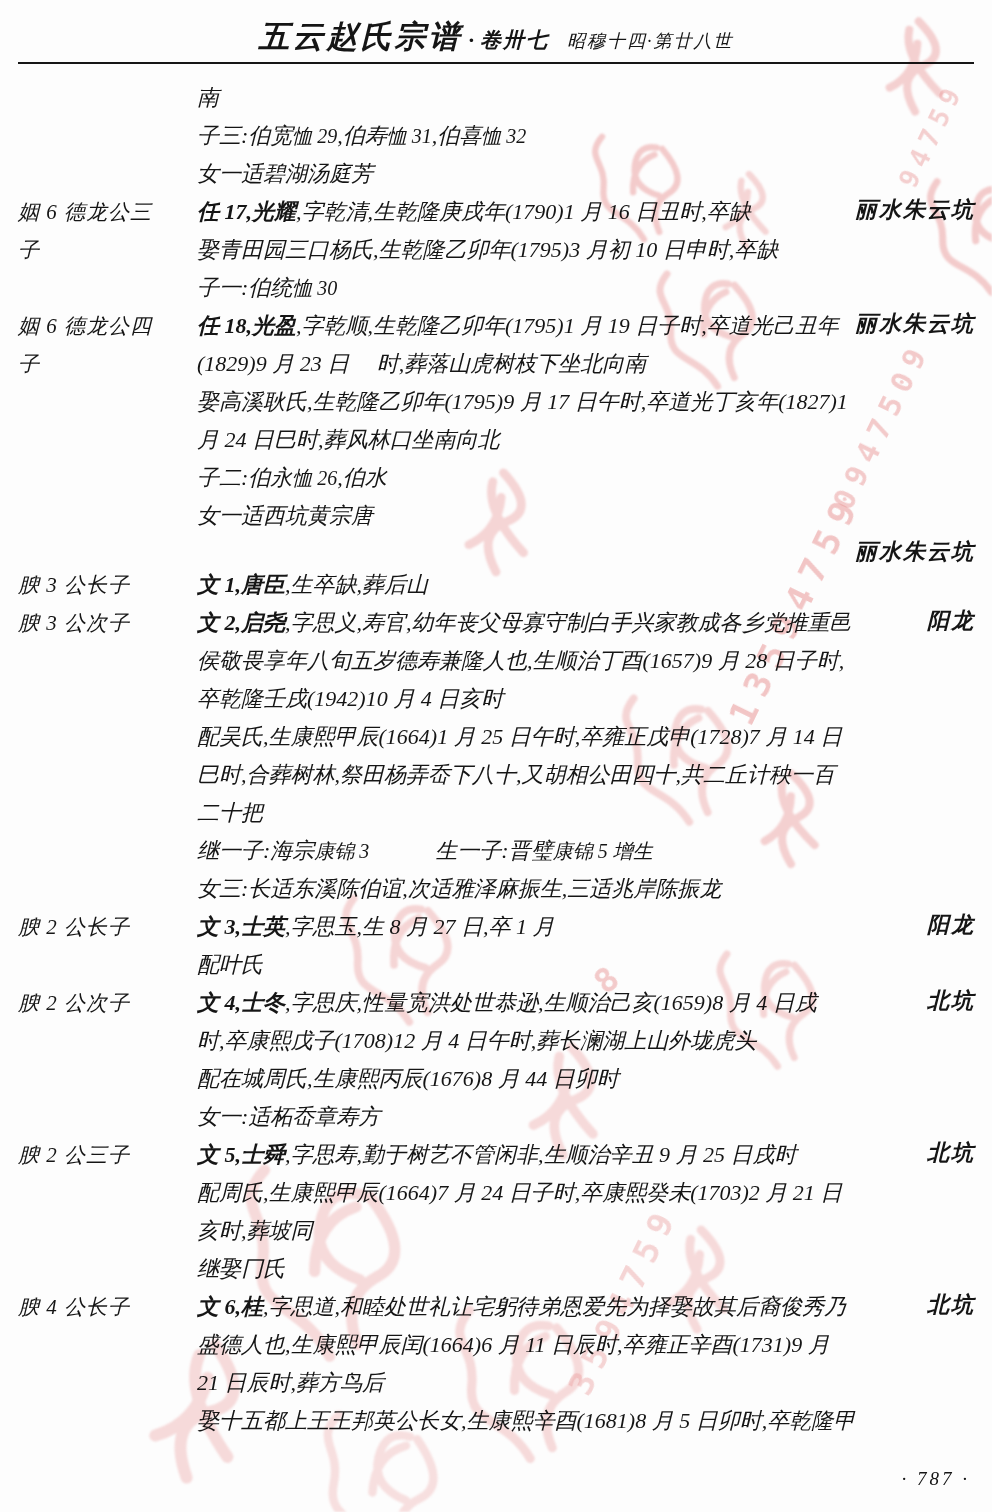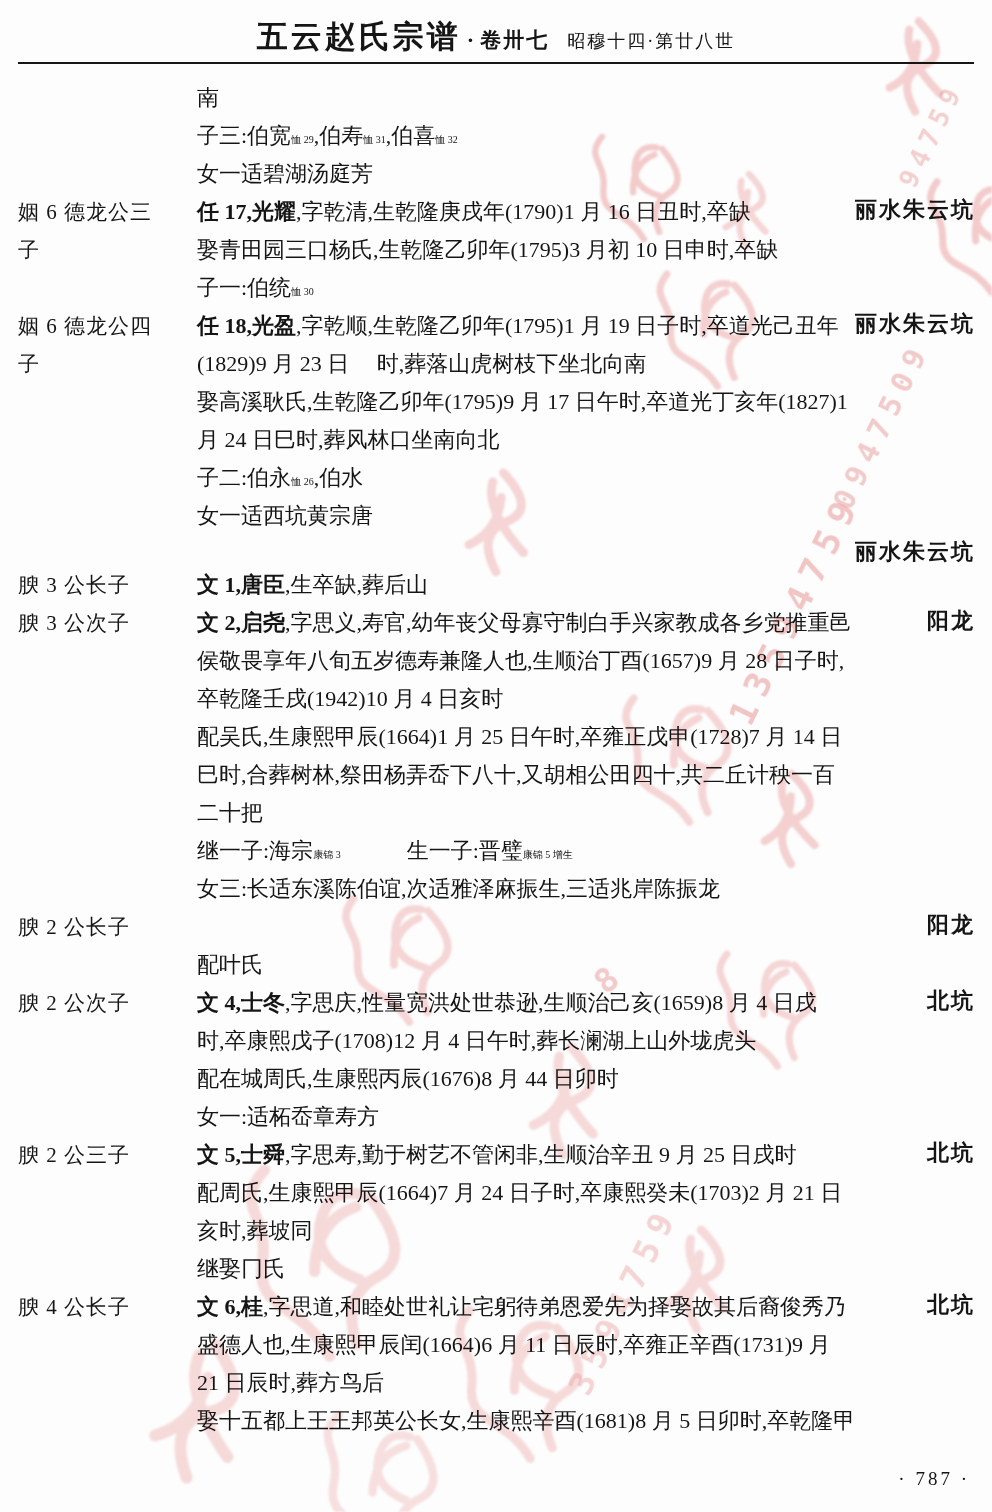--- a/index.html
+++ b/index.html
@@ -18,29 +18,29 @@
   .rule{position:absolute;top:62px;left:18px;right:18px;height:2px;background:#161616;}
   
   .content{position:absolute;top:79px;left:0;right:0;}
   .line{position:relative;height:38px;line-height:38px;font-size:22px;
         padding-left:197px;padding-right:17px;box-sizing:border-box;white-space:nowrap;}
   .line .m{position:absolute;left:18px;top:0;font-size:21px;letter-spacing:1px;text-align:center;}
   .line .r{position:absolute;right:17px;top:0;font-weight:bold;letter-spacing:2px;margin-top:36px;}
   .spacer{height:31px;}
   .n{font-weight:normal;}
   .b{font-weight:bold;margin-top:20px;}
-  .s{font-size:10px;margin-top:27px;}
+  .s{font-size:20px;margin-top:27px;}
   
   .pageno{position:absolute;right:22px;bottom:22px;font-size:19px;letter-spacing:3px;}
   
   .wm{position:absolute;inset:0;pointer-events:none;z-index:3;mix-blend-mode:multiply;}
   .wm span{position:absolute;font-weight:bold;filter:blur(0.7px);
            font-family:"DejaVu Sans Mono",monospace;}
   .wm-svg{position:absolute;inset:0;width:100%;height:100%;filter:blur(0.8px);}
-  .textlayer{position:absolute;inset:0;z-index:2;}
+  .textlayer{position:absolute;inset:0;z-index:2;font-style:italic;}
 </style>
 </head>
 <body>
 
 <div class="page">
 
   <div class="wm">
     <svg class="wm-svg" viewBox="0 0 992 1512" xmlns="http://www.w3.org/2000/svg">
       <defs>
         <g id="sq1" fill="none" stroke="#ec9c9c" stroke-width="7" stroke-linecap="round">
@@ -99,21 +99,21 @@
         <div class="spacer"></div>
         <div class="line"><span class="m">腴 3 公长子</span><span><span class="b">文 1,唐臣</span><span class="n">,生卒缺,葬后山</span></span><span class="r">阳龙</span></div>
         <div class="line"><span class="m">腴 3 公次子</span><span><span class="b">文 2,启尧</span><span class="n">,字思义,寿官,幼年丧父母寡守制白手兴家教成各乡党推重邑</span></span></div>
         <div class="line"><span><span class="n">侯敬畏享年八旬五岁德寿兼隆人也,生顺治丁酉(1657)9 月 28 日子时,</span></span></div>
         <div class="line"><span><span class="n">卒乾隆壬戌(1942)10 月 4 日亥时</span></span></div>
         <div class="line"><span><span class="n">配吴氏,生康熙甲辰(1664)1 月 25 日午时,卒雍正戊申(1728)7 月 14 日</span></span></div>
         <div class="line"><span><span class="n">巳时,合葬树林,祭田杨弄岙下八十,又胡相公田四十,共二丘计秧一百</span></span></div>
         <div class="line"><span><span class="n">二十把</span></span></div>
         <div class="line"><span><span class="n">继一子:海宗</span><span class="s">康锦 3</span><span class="n">　　　生一子:晋璧</span><span class="s">康锦 5 增生</span></span></div>
         <div class="line"><span><span class="n">女三:长适东溪陈伯谊,次适雅泽麻振生,三适兆岸陈振龙</span></span><span class="r">阳龙</span></div>
-        <div class="line"><span class="m">腴 2 公长子</span></div>
+        <div class="line"><span class="m">腴 2 公长子</span><span><span class="b">文 3,士英</span><span class="n">,字思玉,生 8 月 27 日,卒 1 月</span></span></div>
         <div class="line"><span><span class="n">配叶氏</span></span><span class="r">北坑</span></div>
         <div class="line"><span class="m">腴 2 公次子</span><span><span class="b">文 4,士冬</span><span class="n">,字思庆,性量宽洪处世恭逊,生顺治己亥(1659)8 月 4 日戌</span></span></div>
         <div class="line"><span><span class="n">时,卒康熙戊子(1708)12 月 4 日午时,葬长澜湖上山外垅虎头</span></span></div>
         <div class="line"><span><span class="n">配在城周氏,生康熙丙辰(1676)8 月 44 日卯时</span></span></div>
         <div class="line"><span><span class="n">女一:适柘岙章寿方</span></span><span class="r">北坑</span></div>
         <div class="line"><span class="m">腴 2 公三子</span><span><span class="b">文 5,士舜</span><span class="n">,字思寿,勤于树艺不管闲非,生顺治辛丑 9 月 25 日戌时</span></span></div>
         <div class="line"><span><span class="n">配周氏,生康熙甲辰(1664)7 月 24 日子时,卒康熙癸未(1703)2 月 21 日</span></span></div>
         <div class="line"><span><span class="n">亥时,葬坡同</span></span></div>
         <div class="line"><span><span class="n">继娶冂氏</span></span><span class="r">北坑</span></div>
         <div class="line"><span class="m">腴 4 公长子</span><span><span class="b">文 6,桂</span><span class="n">,字思道,和睦处世礼让宅躬待弟恩爱先为择娶故其后裔俊秀乃</span></span></div>

